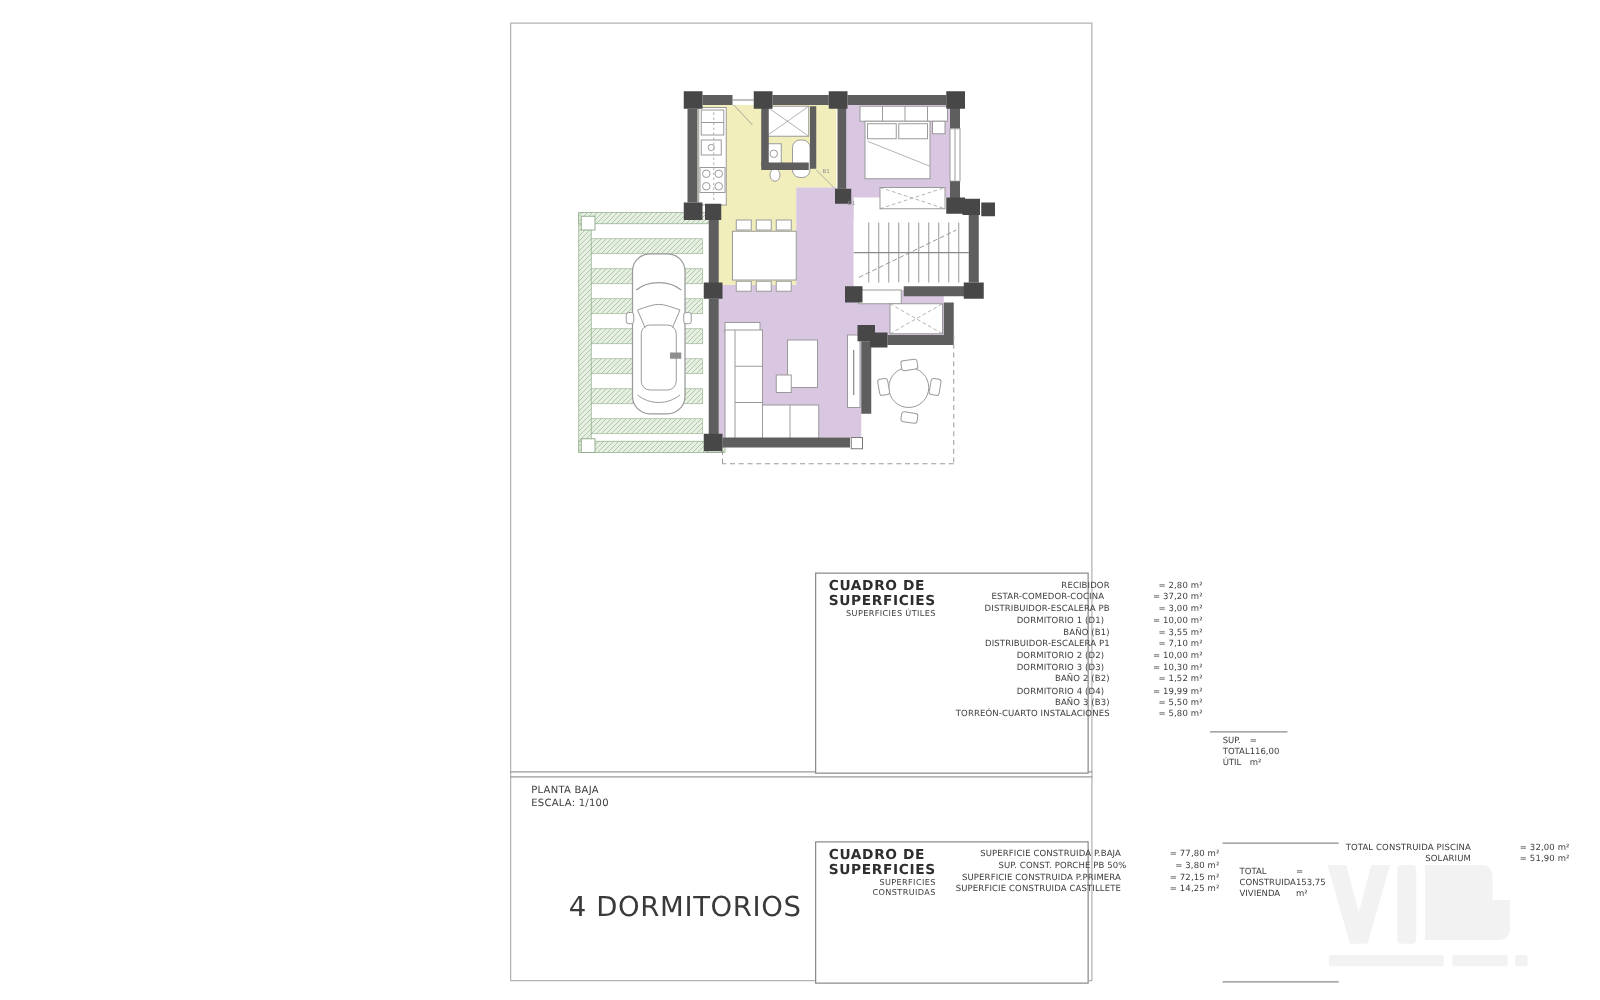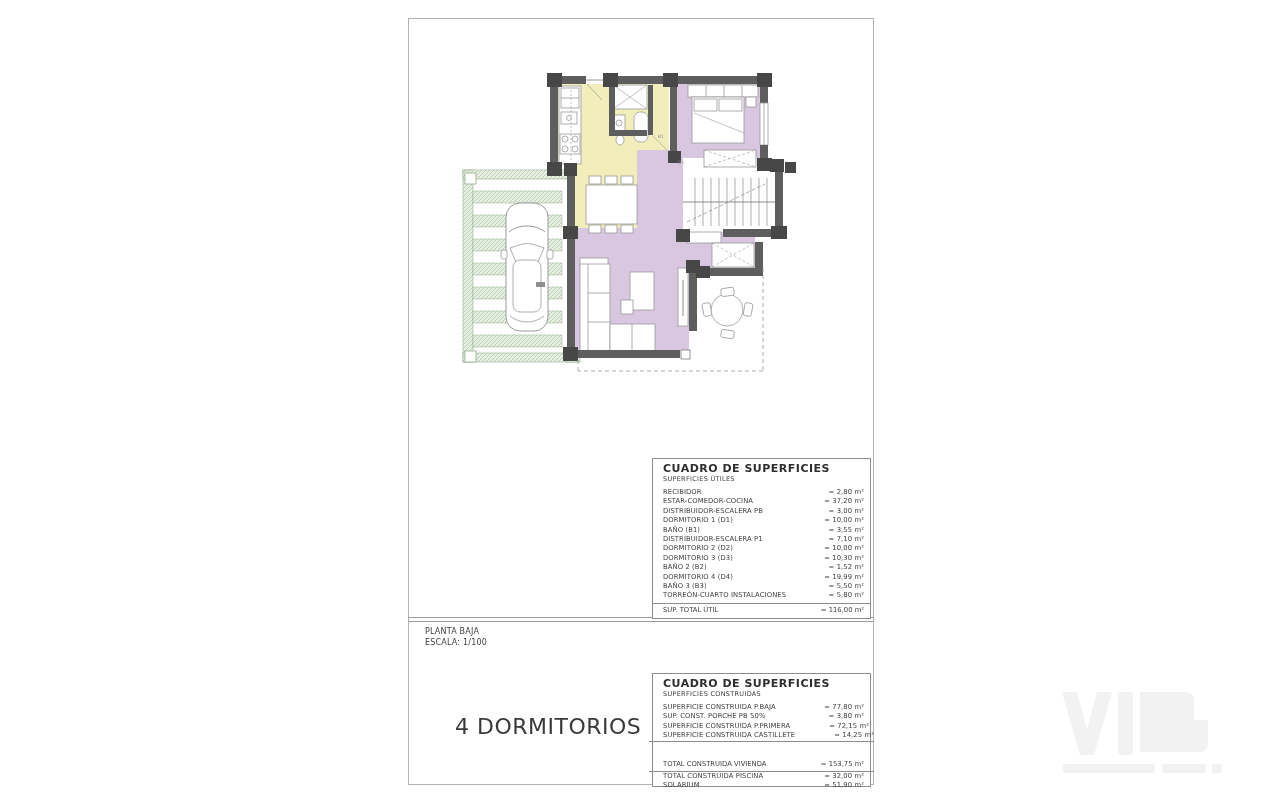--- a/index.html
+++ b/index.html
@@ -9,28 +9,28 @@
   .sheet{position:absolute;left:408px;top:18px;width:464px;height:765px;
          border:1px solid #b3b3b3;background:transparent;}
 
   .section-divider{position:absolute;left:408px;top:617px;width:466px;height:3px;
          border-top:1px solid #9a9a9a;border-bottom:1px solid #9a9a9a;}
 
   .plan-svg{position:absolute;left:0;top:0;width:1280px;height:800px;}
 
   
   .table-box{position:absolute;width:219px;border:1px solid #8c8c8c;background:#fff;
-             display:flex;flex-direction:column;box-sizing:border-box;}
+             display:flex;flex-direction:row;box-sizing:border-box;}
   .tb-utiles{left:652px;top:458px;height:161px;}
   .tb-construidas{left:652px;top:673px;height:114px;}
   .tb-head{padding:4px 6px 0 10px;}
   .tb-title{font-size:11px;font-weight:bold;letter-spacing:0.5px;color:#2e2e2e;line-height:12px;}
-  .tb-sub{font-size:6.5px;letter-spacing:0.3px;color:#3d3d3d;line-height:8px;}
+  .tb-sub{font-size:6.5px;letter-spacing:0.3px;color:#3d3d3d;line-height:8px;text-align:right;}
   .tb-rows{padding:5px 6px 0 10px;}
-  .tb-row{display:flex;justify-content:space-between;font-size:6.8px;line-height:9.4px;
+  .tb-row{display:flex;justify-content:flex-end;font-size:6.8px;line-height:9.4px;
           letter-spacing:0.1px;white-space:nowrap;}
   .tb-row .val{text-align:right;margin-left:39px;}
   .tb-total{margin-top:auto;border-top:1px solid #8c8c8c;padding:2px 6px 3px 10px;
             display:flex;justify-content:space-between;font-size:6.8px;line-height:9px;}
   .tb-total-boxed{margin:0 -4px;border-top:1px solid #8c8c8c;border-bottom:1px solid #8c8c8c;
             padding:18px 10px 2px 14px;display:flex;justify-content:space-between;
             font-size:6.8px;line-height:9px;}
   .tb-spacer{height:17px;}
   .tb-rows-bottom{padding:0 6px 4px 10px;}
 

